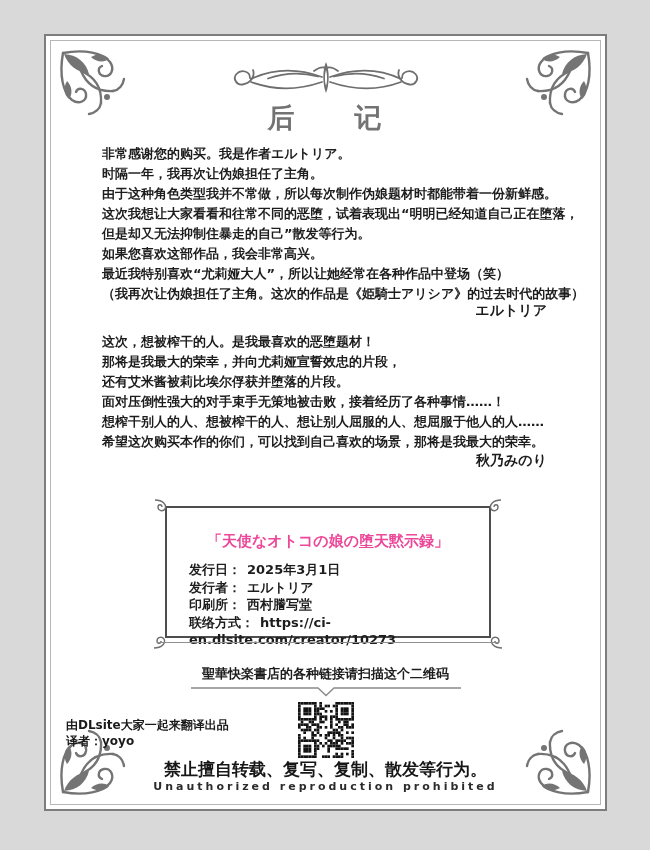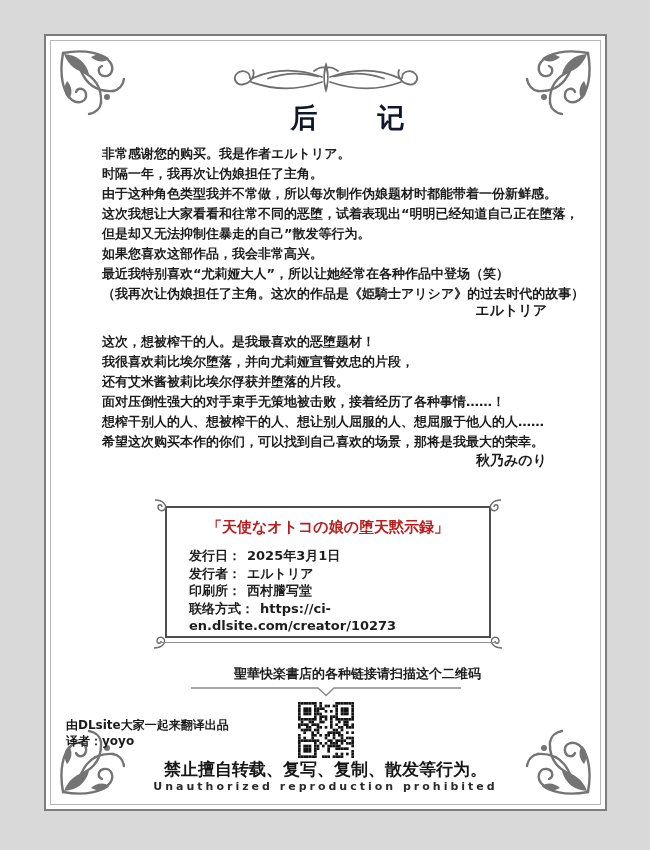--- a/index.html
+++ b/index.html
@@ -13,21 +13,21 @@
   }
   .page-inner{position:absolute;inset:4px;border:1px solid #b7b7b7;pointer-events:none;}
   .corner{position:absolute;width:78px;height:78px;}
   .corner.tl{left:9px;top:9px;}
   .corner.tr{right:9px;top:9px;transform:scaleX(-1);}
   .corner.bl{left:9px;bottom:9px;transform:scaleY(-1);}
   .corner.br{right:9px;bottom:9px;transform:scale(-1,-1);}
   .ornament{position:absolute;top:22px;left:50%;transform:translateX(-50%);}
   .page-title{
     position:absolute;top:64px;left:0;width:100%;text-align:center;
-    font-size:27px;font-weight:700;letter-spacing:2px;color:#0f172a;padding-left:23px;
+    font-size:27px;font-weight:700;letter-spacing:2px;color:#737373;
   }
   .para{
     position:absolute;left:56px;font-size:13px;font-weight:600;
     line-height:20px;white-space:nowrap;color:#1d1d1d;
   }
   .para-1{top:108px;}
   .para-2{top:296px;}
   .sig{
     position:absolute;right:58px;font-size:14px;font-weight:700;color:#1d1d1d;
   }
@@ -36,24 +36,24 @@
   .colophon{
     position:absolute;left:119px;top:470px;width:326px;height:132px;
     border:2px solid #4d4d4d;box-sizing:border-box;background:#fff;
   }
   .colophon-underline{position:absolute;left:-10px;right:-10px;bottom:-7px;height:1px;background:#8f8f8f;}
   .box-curl{position:absolute;width:16px;height:16px;}
   .box-curl.tl{left:-13px;top:-11px;transform:scaleX(-1);}
   .box-curl.tr{right:-13px;top:-11px;}
   .box-curl.bl{left:-14px;bottom:-15px;transform:scale(-1,-1);}
   .box-curl.br{right:-14px;bottom:-15px;transform:scaleY(-1);}
-  .colophon-title{margin-top:10px;text-align:center;font-size:15px;font-weight:700;color:#b91c1c;}
+  .colophon-title{margin-top:24px;text-align:center;font-size:15px;font-weight:700;color:#ec4899;}
   .colophon-rows{margin:10px 0 0 22px;font-size:13px;font-weight:600;line-height:17.5px;}
   .colophon-row .lab{margin-right:6px;}
-  .qr-caption{position:absolute;top:629px;left:0;width:100%;text-align:center;font-size:13px;font-weight:700;padding-left:32px;}
+  .qr-caption{position:absolute;top:629px;left:0;width:100%;text-align:center;font-size:13px;font-weight:700;}
   .brace{position:absolute;top:650px;left:50%;transform:translateX(-50%);}
   .qr-code{position:absolute;top:666px;left:50%;transform:translateX(-50%);width:56px;height:56px;}
   .translator{position:absolute;left:20px;top:681px;font-size:12px;font-weight:700;line-height:16px;color:#1a1a1a;}
   .prohibit-zh{position:absolute;top:722px;left:0;width:100%;text-align:center;font-size:17px;font-weight:700;color:#161616;}
   .prohibit-en{position:absolute;top:744px;left:0;width:100%;text-align:center;font-size:11px;font-weight:700;letter-spacing:3px;color:#2b2b2b;}
 </style>
 </head>
 <body>
 
 <div class="page">
@@ -154,21 +154,21 @@
     <div>这次我想让大家看看和往常不同的恶堕，试着表现出“明明已经知道自己正在堕落，</div>
     <div>但是却又无法抑制住暴走的自己”散发等行为。</div>
     <div>如果您喜欢这部作品，我会非常高兴。</div>
     <div>最近我特别喜欢“尤莉娅大人”，所以让她经常在各种作品中登场（笑）</div>
     <div>（我再次让伪娘担任了主角。这次的作品是《姫騎士アリシア》的过去时代的故事）</div>
   </div>
   <div class="sig sig-1">エルトリア</div>
 
   <div class="para para-2">
     <div>这次，想被榨干的人。是我最喜欢的恶堕题材！</div>
-    <div>我很喜欢莉比埃尔堕落，并向尤莉娅宣誓效忠的片段，</div>
+    <div>那将是我最大的荣幸，并向尤莉娅宣誓效忠的片段，</div>
     <div>还有艾米酱被莉比埃尔俘获并堕落的片段。</div>
     <div>面对压倒性强大的对手束手无策地被击败，接着经历了各种事情……！</div>
     <div>想榨干别人的人、想被榨干的人、想让别人屈服的人、想屈服于他人的人……</div>
     <div>希望这次购买本作的你们，可以找到自己喜欢的场景，那将是我最大的荣幸。</div>
   </div>
   <div class="sig sig-2">秋乃みのり</div>
 
   <div class="colophon">
     <svg class="box-curl tl" viewBox="0 0 16 16">
       <path d="M15 3 C7 3 3 8 5 12 C7 15 12 14 12 10 C12 7 8 7 8 10" fill="none" stroke="#6e6e6e" stroke-width="1.4"></path>

